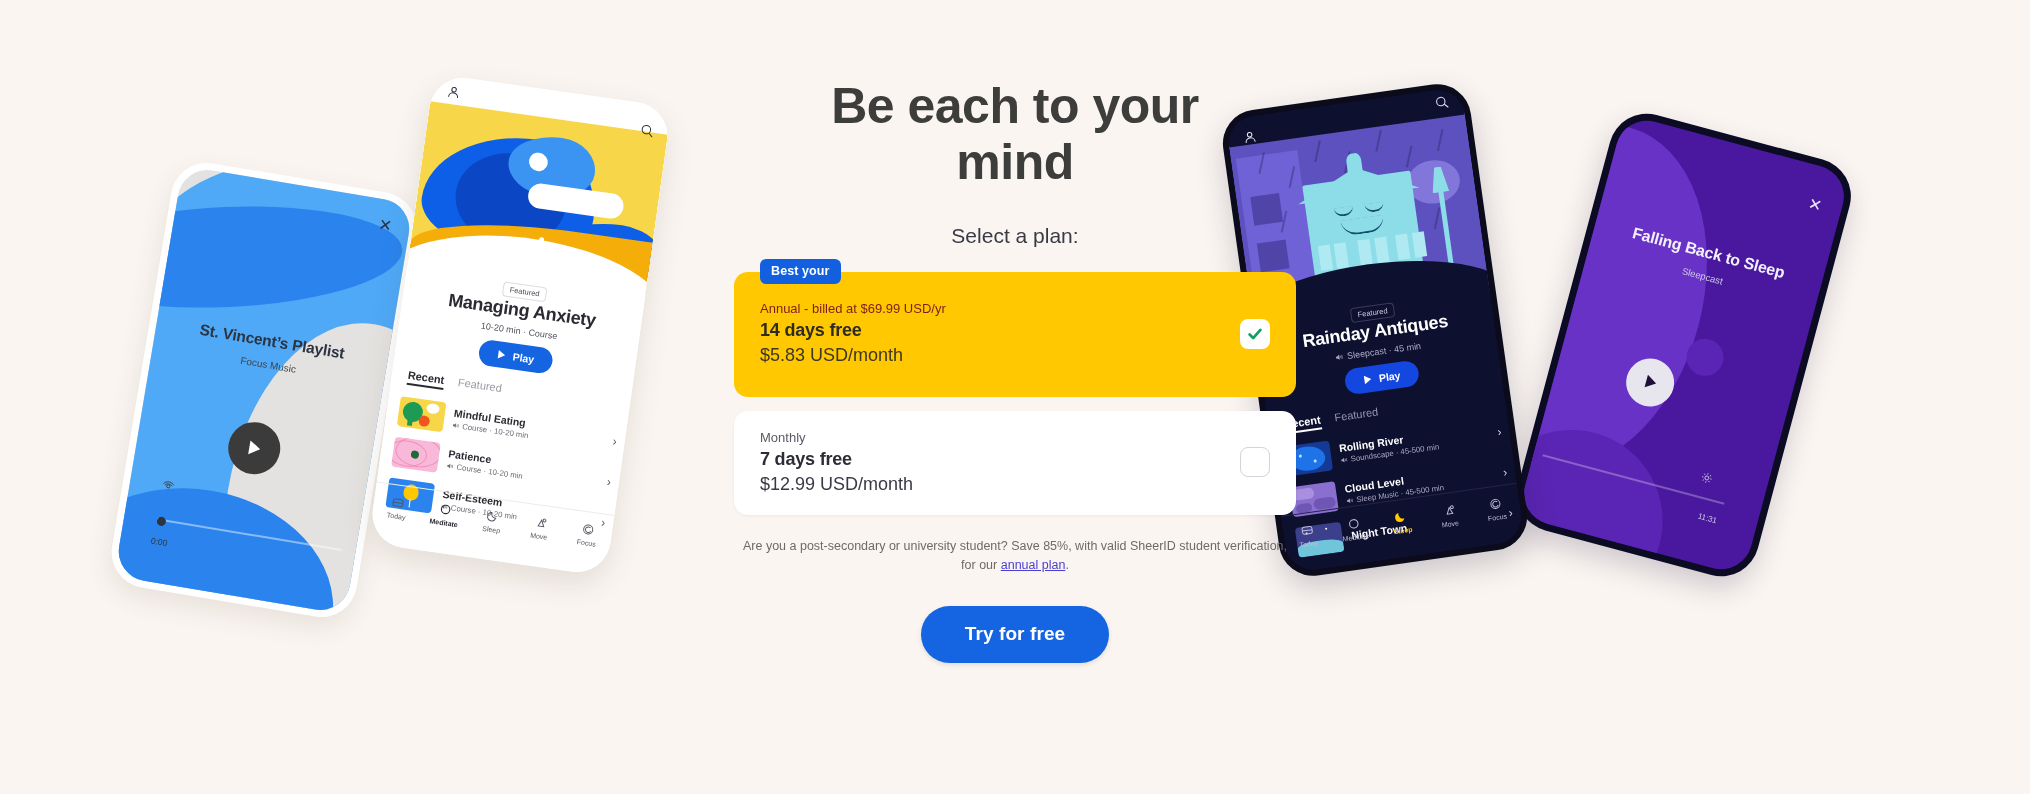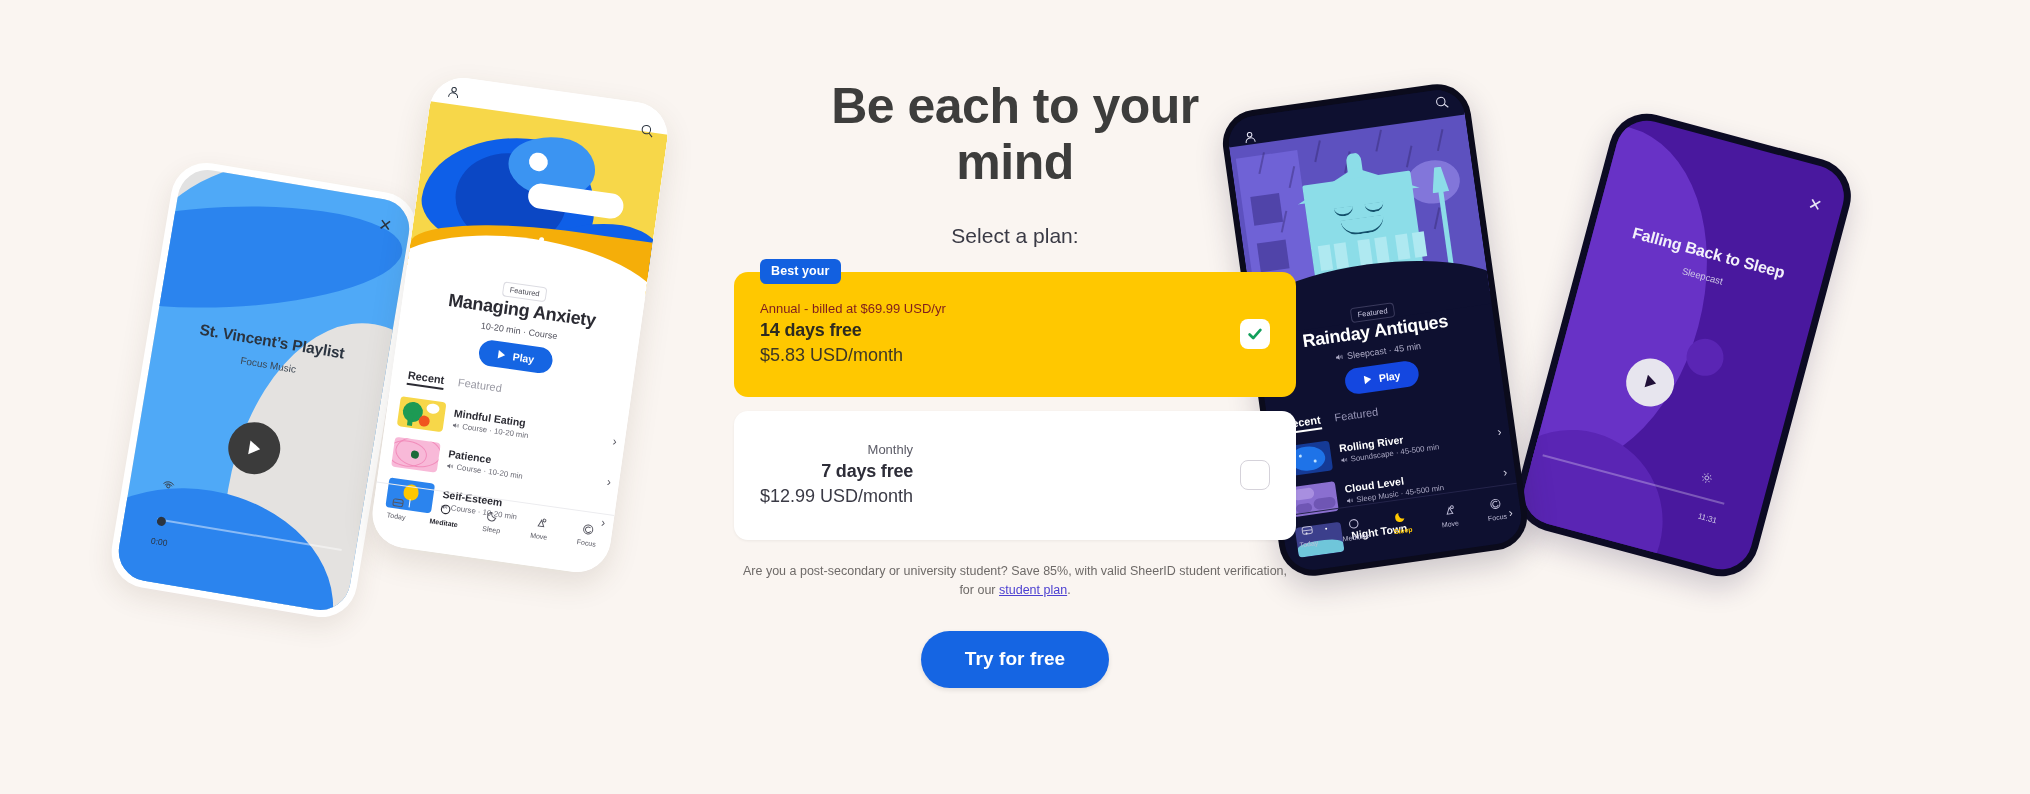--- a/index.html
+++ b/index.html
@@ -27,33 +27,33 @@
   }
 
   .plans { margin-top: 24px; width: 562px; position: relative; }
 
   .plan-card {
     position: relative; border-radius: 14px; padding: 22px 26px 24px 26px;
     display: flex; align-items: center; justify-content: space-between;
     cursor: pointer;
   }
   .plan-annual { background: #FFC800; height: 125px; }
-  .plan-monthly { background: #FFFFFF; height: 129px; margin-top: 14px;
-                  box-shadow: 0 1px 3px rgba(0,0,0,0.06); text-align: right; }
+  .plan-monthly { background: #FFFFFF; height: 104px; margin-top: 14px;
+                  box-shadow: 0 1px 3px rgba(0,0,0,0.06); }
 
   .badge-best {
     position: absolute; top: -13px; left: 26px;
     background: #1260E0; color: #fff; font-size: 12.5px; font-weight: 700;
     padding: 5px 11px 6px 11px; border-radius: 6px; letter-spacing: 0.1px;
   }
   .plan-texts { display: flex; flex-direction: column; justify-content: center; }
   .plan-kicker { font-size: 13px; color: #7f1d1d; margin-bottom: 4px; }
   .plan-monthly .plan-kicker { color: #5B5B66; }
   .plan-title { font-size: 18px; font-weight: 700; color: #2E2B20; letter-spacing: -0.2px; }
-  .plan-monthly .plan-title { color: #2D2D38; margin-left: 25px; }
+  .plan-monthly .plan-title { color: #2D2D38; }
   .plan-price { font-size: 18px; color: #3E3726; margin-top: 4px; }
   .plan-monthly .plan-price { color: #3A3A45; }
 
   .check-box {
     width: 30px; height: 30px; border-radius: 8px;
     display: flex; align-items: center; justify-content: center; flex: 0 0 auto;
   }
   .check-on { background: #FFFFFF; }
   .check-off { background: transparent; border: 1.6px solid #D5D2DA; }
 
@@ -625,20 +625,20 @@
           <div class="plan-title">7 days free</div>
           <div class="plan-price">$12.99 USD/month</div>
         </div>
         <div class="check-box check-off"></div>
       </div>
     </div>
 
     <div class="fineprint">
       <div>
         <span>Are you a post-secondary or university student? Save 85%, with valid SheerID student verification, for our</span>
-        <a href="#">student plan</a><span>.</span>
+        <a href="#">annual plan</a><span>.</span>
       </div>
     </div>
 
     <button class="cta">Try for free</button>
   </div>
 
 </div>
 
 </body></html>

